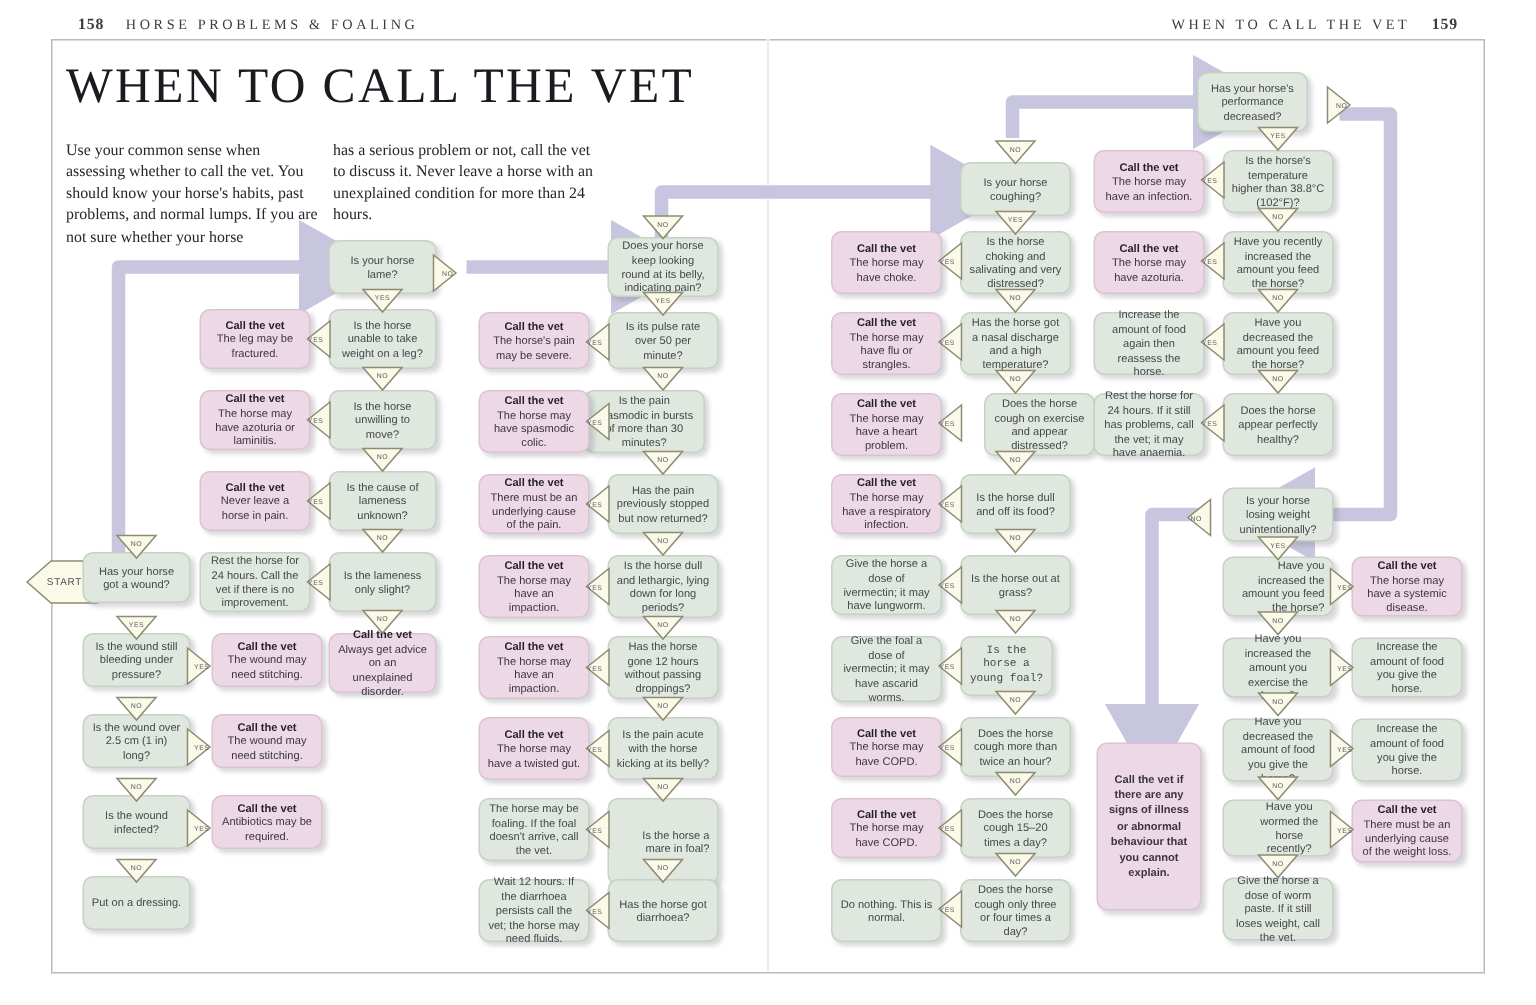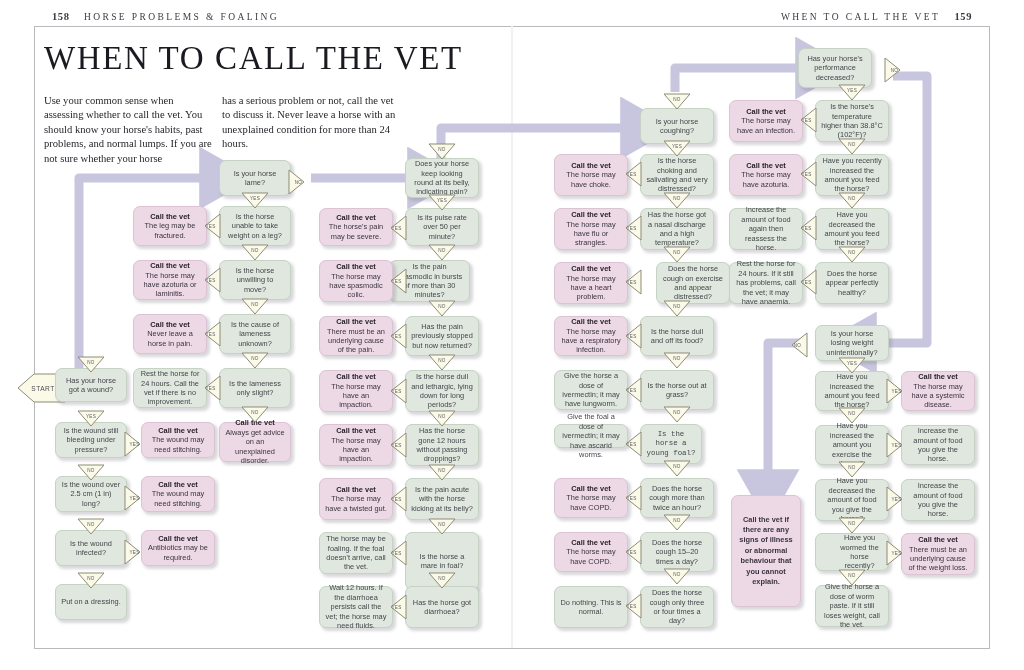--- a/index.html
+++ b/index.html
@@ -252,21 +252,21 @@
     </div>
   <div class="node q" style="left:405px; top:478px; width:74px; height:42px;">
       <span>Is the pain acute with the horse kicking at its belly?</span>
     </div>
   <div class="node vet" style="left:319px; top:478px; width:74px; height:42px;">
       <span>
         <b>Call the vet</b>
         <span>The horse may have a twisted gut.</span>
       </span>
     </div>
-  <div class="node q" style="left:405px; top:532px; width:74px; height:58px;">
+  <div class="node q" style="left:405px; top:532px; width:74px; height:58px;text-align:right;">
       <span>Is the horse a mare in foal?</span>
     </div>
   <div class="node adv" style="left:319px; top:532px; width:74px; height:42px;">
       <span>The horse may be foaling. If the foal doesn't arrive, call the vet.</span>
     </div>
   <div class="node q" style="left:405px; top:586px; width:74px; height:42px;">
       <span>Has the horse got diarrhoea?</span>
     </div>
   <div class="node adv" style="left:319px; top:586px; width:74px; height:42px;">
       <span>Wait 12 hours. If the diarrhoea persists call the vet; the horse may need fluids.</span>
@@ -313,21 +313,21 @@
     </div>
   <div class="node q" style="left:640px; top:370px; width:74px; height:40px;">
       <span>Is the horse out at grass?</span>
     </div>
   <div class="node adv" style="left:554px; top:370px; width:74px; height:40px;">
       <span>Give the horse a dose of ivermectin; it may have lungworm.</span>
     </div>
   <div class="node q" style="left:640px; top:424px; width:62px; height:40px;font-family:Liberation Mono, monospace;">
       <span>Is the horse a young foal?</span>
     </div>
-  <div class="node adv" style="left:554px; top:424px; width:74px; height:24px;">
+  <div class="node adv" style="left:554px; top:424px; width:74px; height:44px;">
       <span>Give the foal a dose of ivermectin; it may have ascarid worms.</span>
     </div>
   <div class="node q" style="left:640px; top:478px; width:74px; height:40px;">
       <span>Does the horse cough more than twice an hour?</span>
     </div>
   <div class="node vet" style="left:554px; top:478px; width:74px; height:40px;">
       <span>
         <b>Call the vet</b>
         <span>The horse may have COPD.</span>
       </span>
@@ -378,21 +378,21 @@
   <div class="node q" style="left:815px; top:262px; width:74px; height:42px;">
       <span>Does the horse appear perfectly healthy?</span>
     </div>
   <div class="node adv" style="left:729px; top:262px; width:74px; height:42px;">
       <span>Rest the horse for 24 hours. If it still has problems, call the vet; it may have anaemia.</span>
     </div>
 
   <div class="node q" style="left:815px; top:325px; width:74px; height:36px;">
       <span>Is your horse losing weight unintentionally?</span>
     </div>
-  <div class="node q" style="left:815px; top:371px; width:74px; height:40px;">
+  <div class="node q" style="left:815px; top:371px; width:74px; height:40px;text-align:right;">
       <span>Have you increased the amount you feed the horse?</span>
     </div>
   <div class="node vet" style="left:901px; top:371px; width:74px; height:40px;">
       <span>
         <b>Call the vet</b>
         <span>The horse may have a systemic disease.</span>
       </span>
     </div>
   <div class="node q" style="left:815px; top:425px; width:74px; height:40px;">
       <span>Have you increased the amount you exercise the horse?</span>

